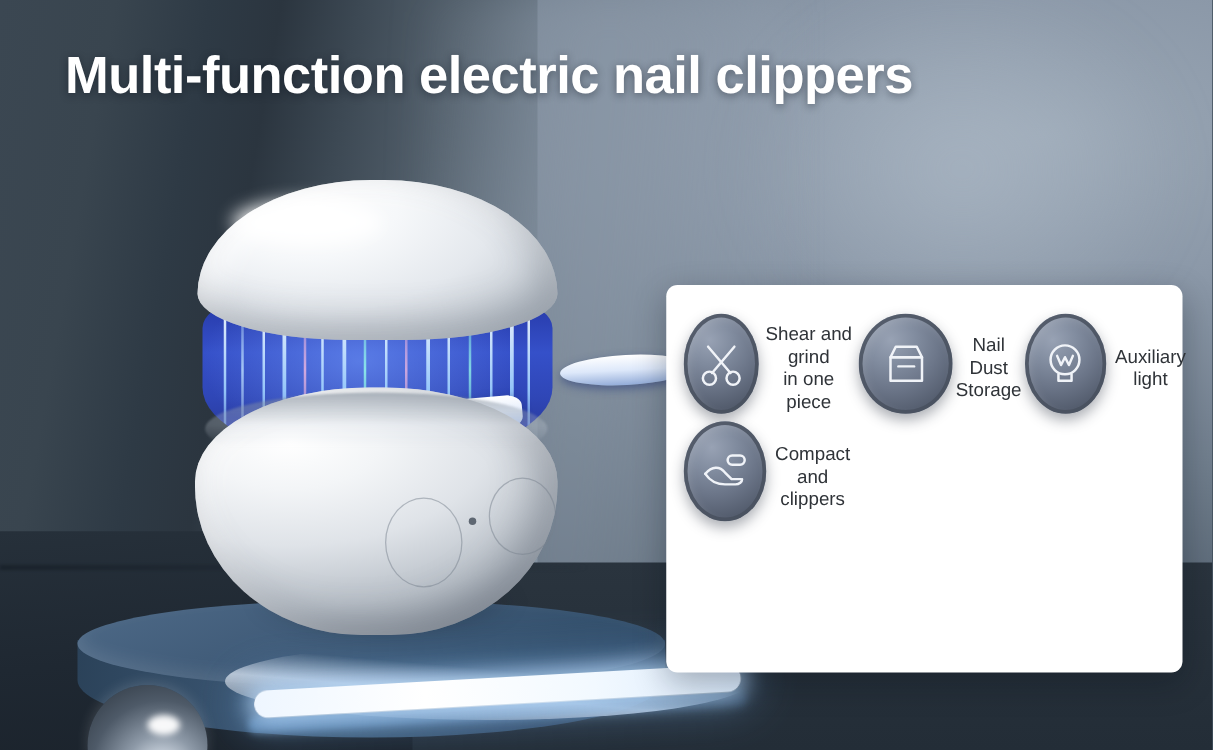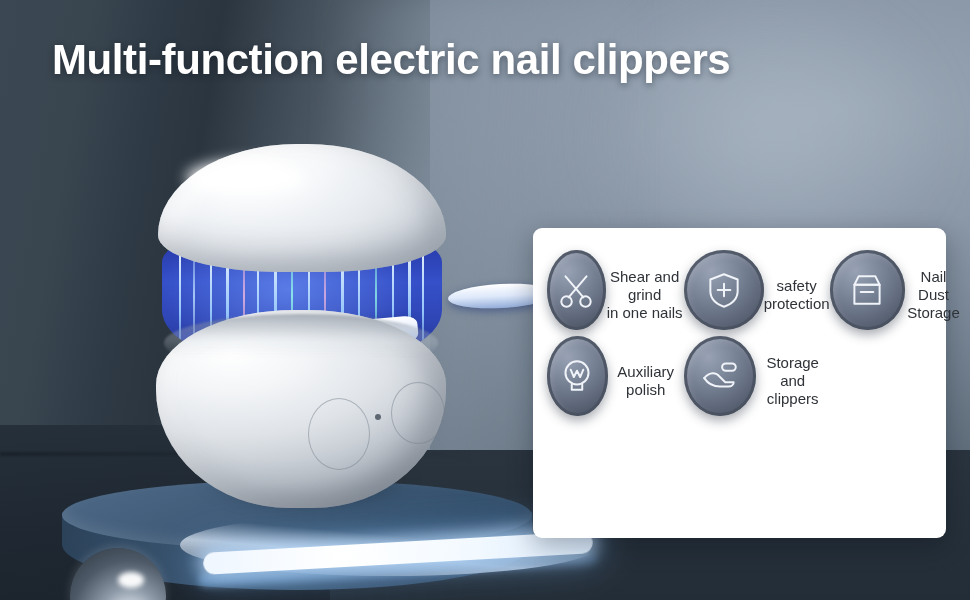--- a/index.html
+++ b/index.html
@@ -280,39 +280,24 @@
             <svg viewBox="0 0 40 40">
               <line x1="10" y1="7" x2="27" y2="27"></line>
               <line x1="30" y1="7" x2="13" y2="27"></line>
               <circle cx="11" cy="31" r="5"></circle>
               <circle cx="29" cy="31" r="5"></circle>
             </svg>
           </span>
         </div>
         <div class="caption">
           <span class="ln">Shear and grind</span>
-          <span class="ln">in one nails</span>
+          <span class="ln">in one piece</span>
         </div>
       </div>
 
-      <div class="cell">
-        <div class="circle">
-          <span>
-            <svg viewBox="0 0 40 40">
-              <path d="M20 5 L33 10 V21 C33 29 27 33.5 20 36 C13 33.5 7 29 7 21 V10 Z"></path>
-              <line x1="20" y1="14" x2="20" y2="26"></line>
-              <line x1="14" y1="20" x2="26" y2="20"></line>
-            </svg>
-          </span>
-        </div>
-        <div class="caption">
-          <span class="ln">safety</span>
-          <span class="ln">protection</span>
-        </div>
-      </div>
 
       <div class="cell">
         <div class="circle">
           <span>
             <svg viewBox="0 0 40 40">
               <path d="M8 15 L12 7 H28 L32 15 Z"></path>
               <path d="M8 15 H32 V33 H8 Z"></path>
               <line x1="14" y1="22" x2="26" y2="22"></line>
             </svg>
           </span>
@@ -328,36 +313,36 @@
         <div class="circle">
           <span>
             <svg viewBox="0 0 40 40">
               <circle cx="20" cy="17" r="11"></circle>
               <path d="M15 28 V33 H25 V28"></path>
               <path d="M14 14 L17 21 L20 15 L23 21 L26 14"></path>
             </svg>
           </span>
         </div>
         <div class="caption">
-          <span class="ln">Auxiliary polish</span>
+          <span class="ln">Auxiliary light</span>
         </div>
       </div>
 
       <div class="cell">
         <div class="circle">
           <span>
             <svg viewBox="0 0 40 40">
               <rect x="22" y="8" width="13" height="7" rx="3.5"></rect>
               <path d="M5 22 C10 16 16 16 20 21 L25 26 H32"></path>
               <path d="M5 22 C9 28 14 30 20 30 H28 C31 30 33 28 33 26"></path>
             </svg>
           </span>
         </div>
         <div class="caption">
-          <span class="ln">Storage and</span>
+          <span class="ln">Compact and</span>
           <span class="ln">clippers</span>
         </div>
       </div>
 
     </div>
   </div>
 
 </div>
 
 </body></html>

